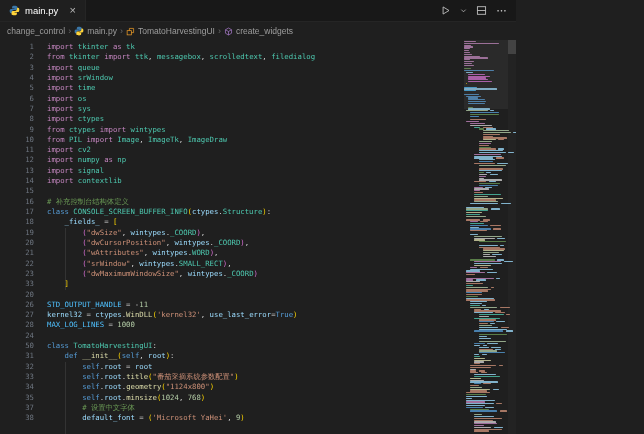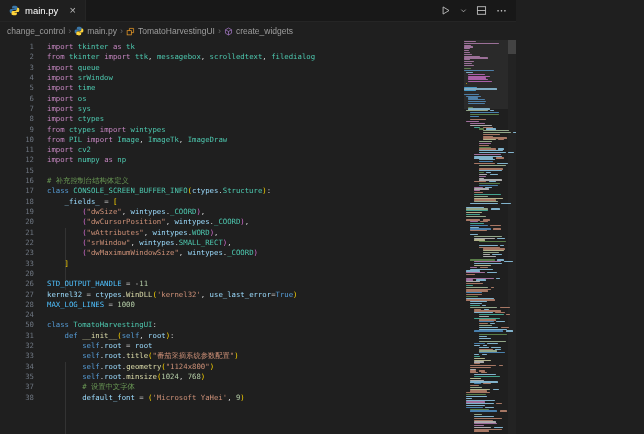--- a/index.html
+++ b/index.html
@@ -128,20 +128,22 @@
           <div class="code-line"><span class="gutter">3</span><span class="code-text"><span style="color: rgb(197, 134, 192);">import </span><span style="color: rgb(78, 201, 176);">queue</span></span></div>
           <div class="code-line"><span class="gutter">4</span><span class="code-text"><span style="color: rgb(197, 134, 192);">import </span><span style="color: rgb(78, 201, 176);">srWindow</span></span></div>
           <div class="code-line"><span class="gutter">5</span><span class="code-text"><span style="color: rgb(197, 134, 192);">import </span><span style="color: rgb(78, 201, 176);">time</span></span></div>
           <div class="code-line"><span class="gutter">6</span><span class="code-text"><span style="color: rgb(197, 134, 192);">import </span><span style="color: rgb(78, 201, 176);">os</span></span></div>
           <div class="code-line"><span class="gutter">7</span><span class="code-text"><span style="color: rgb(197, 134, 192);">import </span><span style="color: rgb(78, 201, 176);">sys</span></span></div>
           <div class="code-line"><span class="gutter">8</span><span class="code-text"><span style="color: rgb(197, 134, 192);">import </span><span style="color: rgb(78, 201, 176);">ctypes</span></span></div>
           <div class="code-line"><span class="gutter">9</span><span class="code-text"><span style="color: rgb(197, 134, 192);">from </span><span style="color: rgb(78, 201, 176);">ctypes </span><span style="color: rgb(197, 134, 192);">import </span><span style="color: rgb(78, 201, 176);">wintypes</span></span></div>
           <div class="code-line"><span class="gutter">10</span><span class="code-text"><span style="color: rgb(197, 134, 192);">from </span><span style="color: rgb(78, 201, 176);">PIL </span><span style="color: rgb(197, 134, 192);">import </span><span style="color: rgb(78, 201, 176);">Image</span><span style="color: rgb(212, 212, 212);">, </span><span style="color: rgb(78, 201, 176);">ImageTk</span><span style="color: rgb(212, 212, 212);">, </span><span style="color: rgb(78, 201, 176);">ImageDraw</span></span></div>
           <div class="code-line"><span class="gutter">11</span><span class="code-text"><span style="color: rgb(197, 134, 192);">import </span><span style="color: rgb(78, 201, 176);">cv2</span></span></div>
           <div class="code-line"><span class="gutter">12</span><span class="code-text"><span style="color: rgb(197, 134, 192);">import </span><span style="color: rgb(78, 201, 176);">numpy </span><span style="color: rgb(197, 134, 192);">as </span><span style="color: rgb(78, 201, 176);">np</span></span></div>
+          <div class="code-line"><span class="gutter">13</span><span class="code-text"><span style="color: rgb(197, 134, 192);">import </span><span style="color: rgb(78, 201, 176);">signal</span></span></div>
+          <div class="code-line"><span class="gutter">14</span><span class="code-text"><span style="color: rgb(197, 134, 192);">import </span><span style="color: rgb(78, 201, 176);">contextlib</span></span></div>
           <div class="code-line"><span class="gutter">15</span><span class="code-text"></span></div>
           <div class="code-line"><span class="gutter">16</span><span class="code-text"><span style="color: rgb(106, 153, 85);"># 补充控制台结构体定义</span></span></div>
           <div class="code-line"><span class="gutter">17</span><span class="code-text"><span style="color: rgb(86, 156, 214);">class </span><span style="color: rgb(78, 201, 176);">CONSOLE_SCREEN_BUFFER_INFO</span><span style="color: rgb(255, 215, 0);">(</span><span style="color: rgb(156, 220, 254);">ctypes</span><span style="color: rgb(212, 212, 212);">.</span><span style="color: rgb(78, 201, 176);">Structure</span><span style="color: rgb(255, 215, 0);">)</span><span style="color: rgb(212, 212, 212);">:</span></span></div>
           <div class="code-line"><span class="gutter">18</span><span class="code-text"><span style="color: rgb(212, 212, 212);">    </span><span style="color: rgb(156, 220, 254);">_fields_</span><span style="color: rgb(212, 212, 212);"> = </span><span style="color: rgb(255, 215, 0);">[</span></span></div>
           <div class="code-line"><span class="gutter">19</span><span class="code-text"><span style="color: rgb(212, 212, 212);">        </span><span style="color: rgb(218, 112, 214);">(</span><span style="color: rgb(206, 145, 120);">"dwSize"</span><span style="color: rgb(212, 212, 212);">, </span><span style="color: rgb(156, 220, 254);">wintypes</span><span style="color: rgb(212, 212, 212);">.</span><span style="color: rgb(78, 201, 176);">_COORD</span><span style="color: rgb(218, 112, 214);">)</span><span style="color: rgb(212, 212, 212);">,</span></span></div>
           <div class="code-line"><span class="gutter">20</span><span class="code-text"><span style="color: rgb(212, 212, 212);">        </span><span style="color: rgb(218, 112, 214);">(</span><span style="color: rgb(206, 145, 120);">"dwCursorPosition"</span><span style="color: rgb(212, 212, 212);">, </span><span style="color: rgb(156, 220, 254);">wintypes</span><span style="color: rgb(212, 212, 212);">.</span><span style="color: rgb(78, 201, 176);">_COORD</span><span style="color: rgb(218, 112, 214);">)</span><span style="color: rgb(212, 212, 212);">,</span></span></div>
           <div class="code-line"><span class="gutter">21</span><span class="code-text"><span style="color: rgb(212, 212, 212);">        </span><span style="color: rgb(218, 112, 214);">(</span><span style="color: rgb(206, 145, 120);">"wAttributes"</span><span style="color: rgb(212, 212, 212);">, </span><span style="color: rgb(156, 220, 254);">wintypes</span><span style="color: rgb(212, 212, 212);">.</span><span style="color: rgb(78, 201, 176);">WORD</span><span style="color: rgb(218, 112, 214);">)</span><span style="color: rgb(212, 212, 212);">,</span></span></div>
           <div class="code-line"><span class="gutter">22</span><span class="code-text"><span style="color: rgb(212, 212, 212);">        </span><span style="color: rgb(218, 112, 214);">(</span><span style="color: rgb(206, 145, 120);">"srWindow"</span><span style="color: rgb(212, 212, 212);">, </span><span style="color: rgb(156, 220, 254);">wintypes</span><span style="color: rgb(212, 212, 212);">.</span><span style="color: rgb(78, 201, 176);">SMALL_RECT</span><span style="color: rgb(218, 112, 214);">)</span><span style="color: rgb(212, 212, 212);">,</span></span></div>
           <div class="code-line"><span class="gutter">23</span><span class="code-text"><span style="color: rgb(212, 212, 212);">        </span><span style="color: rgb(218, 112, 214);">(</span><span style="color: rgb(206, 145, 120);">"dwMaximumWindowSize"</span><span style="color: rgb(212, 212, 212);">, </span><span style="color: rgb(156, 220, 254);">wintypes</span><span style="color: rgb(212, 212, 212);">.</span><span style="color: rgb(78, 201, 176);">_COORD</span><span style="color: rgb(218, 112, 214);">)</span></span></div>
           <div class="code-line"><span class="gutter">33</span><span class="code-text"><span style="color: rgb(212, 212, 212);">    </span><span style="color: rgb(255, 215, 0);">]</span></span></div>

